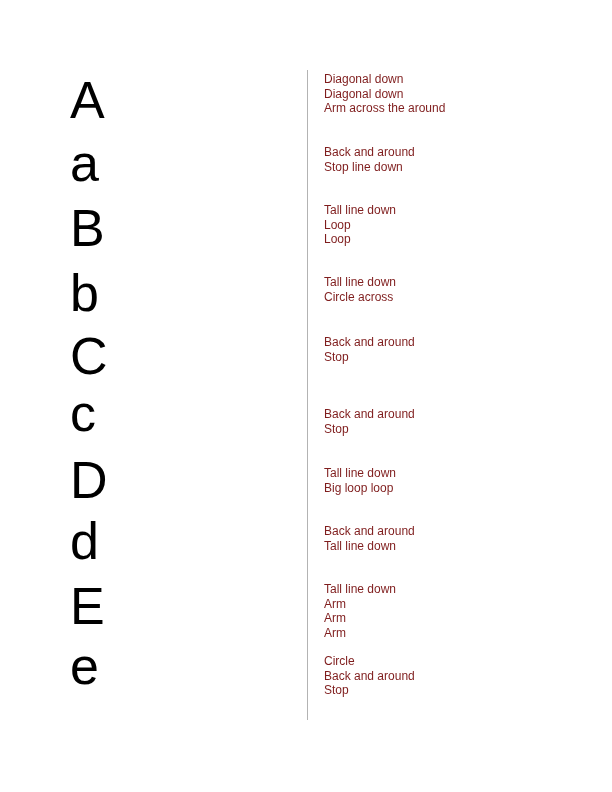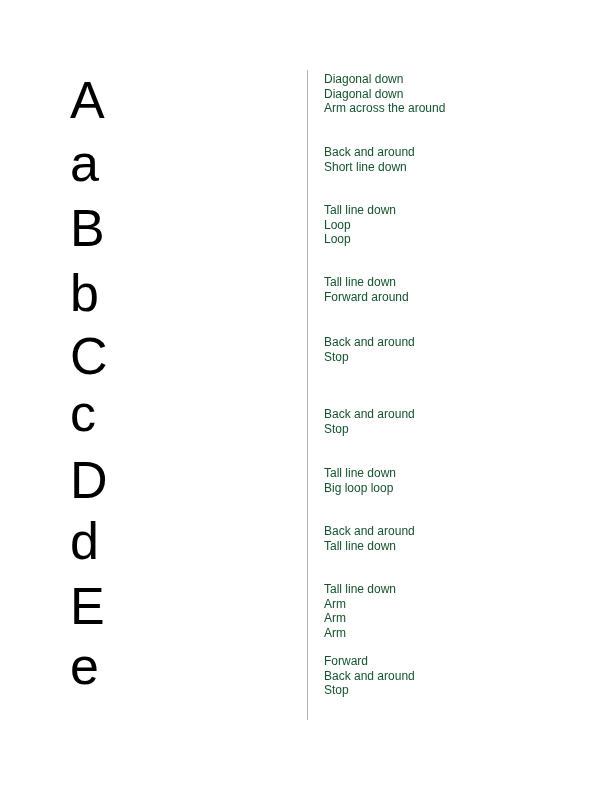--- a/index.html
+++ b/index.html
@@ -27,55 +27,55 @@
     font-size: 52px;
     line-height: 52px;
     color: #000000;
     white-space: pre;
   }
   .lines {
     position: absolute;
     left: 324px;
     font-size: 12px;
     line-height: 14.5px;
-    color: #14532d;
+    color: #7f1d1d;
   }
   .line { white-space: pre; }
 </style>
 </head>
 <body>
 
 <div class="page" style="background: rgb(255, 255, 255);">
 
   <div class="divider" style="background: rgb(179, 179, 179);"></div>
 
   <div class="letter" style="top:74px">A</div>
   <div class="lines" style="top:72px">
     <div class="line">Diagonal down</div>
     <div class="line">Diagonal down</div>
     <div class="line">Arm across the around</div>
   </div>
 
   <div class="letter" style="top:137px">a</div>
   <div class="lines" style="top:145px">
     <div class="line">Back and around</div>
-    <div class="line">Short line down</div>
+    <div class="line">Stop line down</div>
   </div>
 
   <div class="letter" style="top:202px">B</div>
   <div class="lines" style="top:203px">
     <div class="line">Tall line down</div>
     <div class="line">Loop</div>
     <div class="line">Loop</div>
   </div>
 
   <div class="letter" style="top:267px">b</div>
   <div class="lines" style="top:275px">
     <div class="line">Tall line down</div>
-    <div class="line">Forward around</div>
+    <div class="line">Circle across</div>
   </div>
 
   <div class="letter" style="top:330px">C</div>
   <div class="lines" style="top:335px">
     <div class="line">Back and around</div>
     <div class="line">Stop</div>
   </div>
 
   <div class="letter" style="top:387px">c</div>
   <div class="lines" style="top:407px">
@@ -98,18 +98,18 @@
   <div class="letter" style="top:580px">E</div>
   <div class="lines" style="top:582px">
     <div class="line">Tall line down</div>
     <div class="line">Arm</div>
     <div class="line">Arm</div>
     <div class="line">Arm</div>
   </div>
 
   <div class="letter" style="top:640px">e</div>
   <div class="lines" style="top:654px">
-    <div class="line">Forward</div>
+    <div class="line">Circle</div>
     <div class="line">Back and around</div>
     <div class="line">Stop</div>
   </div>
 
 </div>
 
 </body></html>

